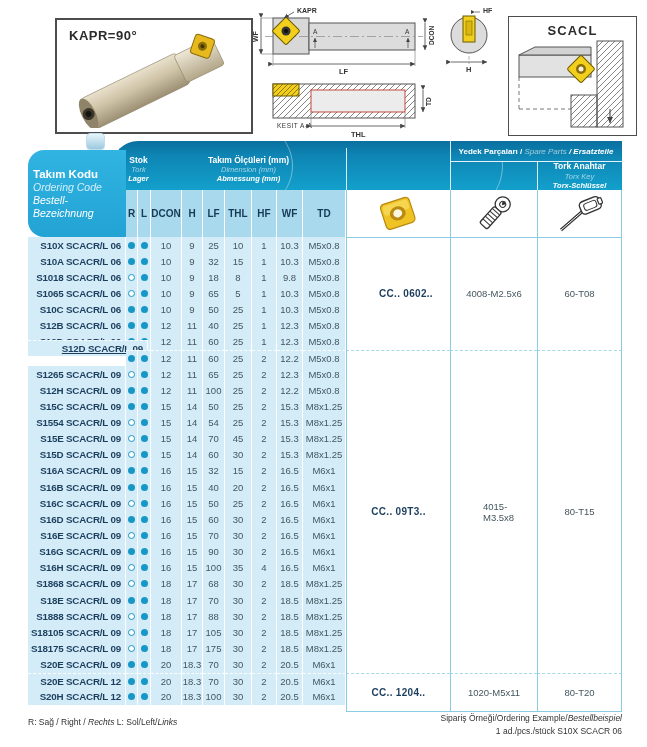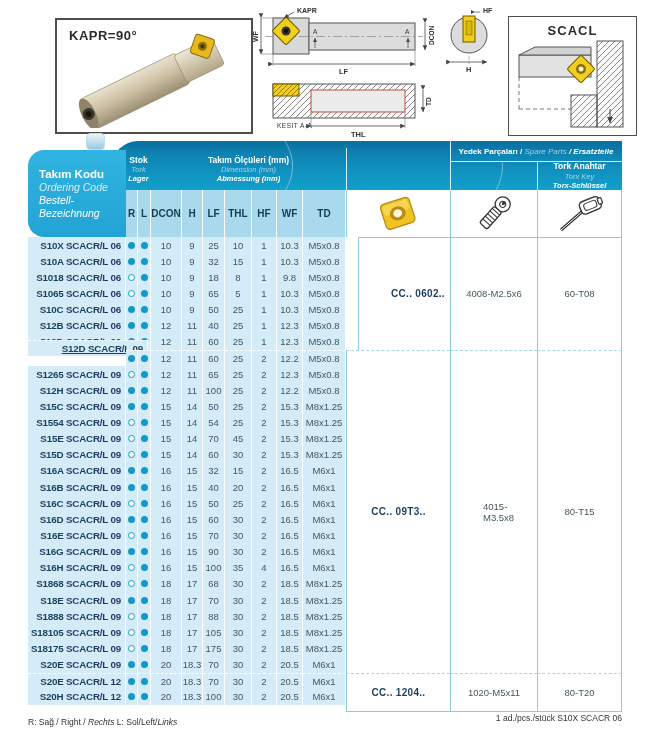--- a/index.html
+++ b/index.html
@@ -35,21 +35,21 @@
   .spare-band .rt{font-weight:bold;font-style:italic;}
   .h1cell{position:absolute;display:flex;flex-direction:column;align-items:center;
           justify-content:center;color:#fff;text-align:center;line-height:1.2;}
   .h1cell .l1{font-weight:bold;font-size:8.5px;}
   .h1cell .l2{font-style:italic;font-size:7.5px;color:rgba(255,255,255,.6);}
   .h1cell .l3{font-style:italic;font-weight:bold;font-size:7.5px;}
   .vsep{position:absolute;width:1px;background:rgba(255,255,255,.85);}
   .name-box{position:absolute;left:0;top:10px;width:98px;height:87px;
             background:linear-gradient(180deg,#31b4e2,#22a3d4);
             border-radius:16px 0 0 16px;z-index:3;
-            display:flex;flex-direction:column;justify-content:center;padding-left:11px;
+            display:flex;flex-direction:column;justify-content:center;padding-left:5px;
             box-sizing:border-box;color:#fff;line-height:1.25;}
   .name-box .l1{font-weight:bold;font-size:11.5px;}
   .name-box .l2{font-style:italic;font-size:10.5px;color:rgba(255,255,255,.8);}
   .name-box .l3{font-style:italic;font-size:10.5px;}
   .h2cell{position:absolute;top:50px;height:47px;background:#a8d9ec;
           border-right:1px solid #fff;box-sizing:border-box;
           display:flex;align-items:center;justify-content:center;
           font-weight:bold;font-size:10px;color:#173a57;}
   .imgcell{position:absolute;top:50px;height:47px;background:#fff;
            border-left:1px solid #8ccbe4;box-sizing:border-box;
@@ -693,31 +693,34 @@
         <div class="bcell " style="left: 110px; width: 13px; top: 548.862px; height: 16.1379px;">
           <div class="dot filled"></div>
         </div>
         <div class="bcell " style="left: 123px; width: 31px; top: 548.862px; height: 16.1379px;">20</div>
         <div class="bcell " style="left: 154px; width: 21px; top: 548.862px; height: 16.1379px;">18.3</div>
         <div class="bcell " style="left: 175px; width: 22px; top: 548.862px; height: 16.1379px;">100</div>
         <div class="bcell " style="left: 197px; width: 27px; top: 548.862px; height: 16.1379px;">30</div>
         <div class="bcell " style="left: 224px; width: 25px; top: 548.862px; height: 16.1379px;">2</div>
         <div class="bcell " style="left: 249px; width: 26px; top: 548.862px; height: 16.1379px;">20.5</div>
         <div class="bcell " style="left: 275px; width: 43px; top: 548.862px; height: 16.1379px;">M6x1</div>
-        <div class="mcell code" style="left: 330px; width: 104px; top: 97px; height: 112.966px; padding-left: 15px;">CC.. 0602..</div>
+        <div class="mcell code" style="left: 318px; width: 104px; top: 97px; height: 112.966px; padding-left: 15px;">CC.. 0602..</div>
         <div class="mcell " style="left: 422px; width: 87px; top: 97px; height: 112.966px;">4008-M2.5x6</div>
         <div class="mcell last" style="left: 509px; width: 85px; top: 97px; height: 112.966px;">60-T08</div>
         <div class="mcell code gdash" style="left: 318px; width: 104px; top: 209.966px; height: 322.759px;">CC.. 09T3..</div>
         <div class="mcell  gdash" style="left: 422px; width: 87px; top: 209.966px; height: 322.759px; padding-left: 32px;">4015-M3.5x8</div>
         <div class="mcell last gdash" style="left: 509px; width: 85px; top: 209.966px; height: 322.759px;">80-T15</div>
         <div class="mcell code gdash bottom" style="left: 318px; width: 104px; top: 532.724px; height: 39.2759px;">CC.. 1204..</div>
         <div class="mcell  gdash bottom" style="left: 422px; width: 87px; top: 532.724px; height: 39.2759px;">1020-M5x11</div>
         <div class="mcell last gdash bottom" style="left: 509px; width: 85px; top: 532.724px; height: 39.2759px;">80-T20</div>
       </div>
   </div>
 
   <div class="footer-left">
     <div id="legend-rl"><span>R: Sağ / Right / </span><span style="font-style: italic;">Rechts</span><span>   L: Sol/Left/</span><span style="font-style: italic;">Links</span></div>
   </div>
   <div class="footer-right">
+    <div>
+      <span>Sipariş Örneği/Ordering Example/</span><span class="it">Bestellbeispiel</span>
+    </div>
     <div>1 ad./pcs./stück S10X SCACR 06</div>
   </div>
 </div>
 
 </body></html>

